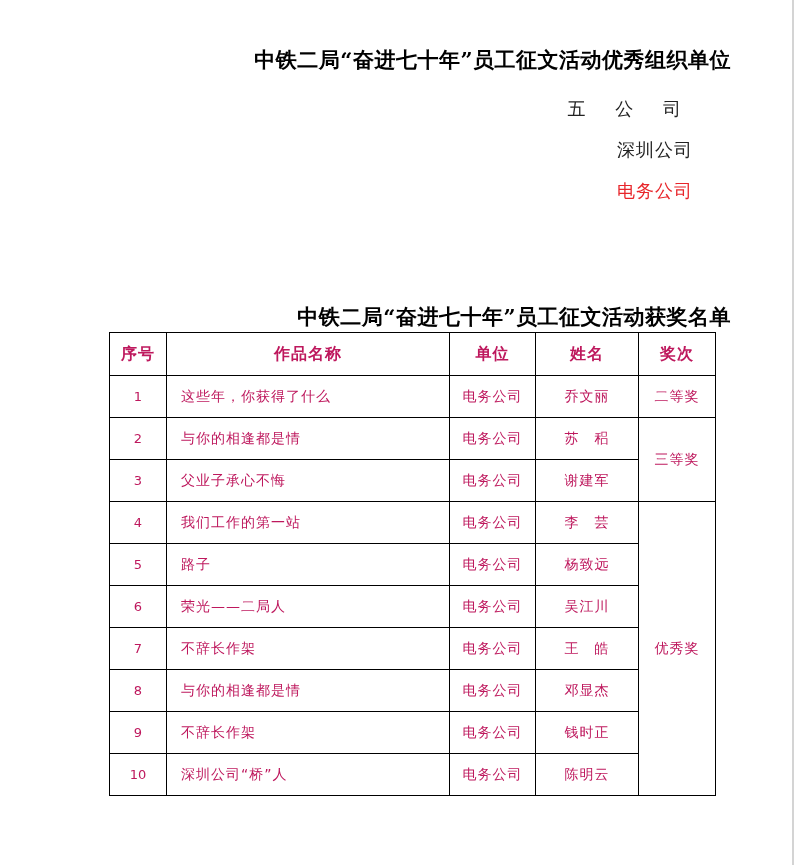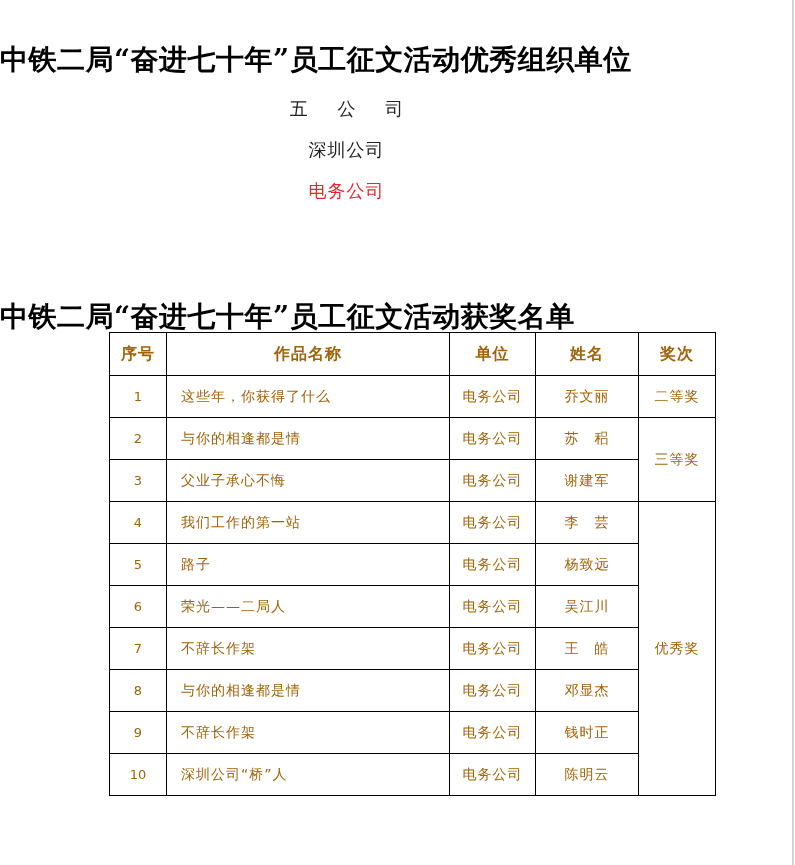--- a/index.html
+++ b/index.html
@@ -20,34 +20,34 @@
     top: 0;
     left: 792px;
     width: 2px;
     height: 865px;
     background: #d4d4d4;
   }
   .title {
     position: absolute;
     left: 0;
     width: 731px;
-    text-align: left;
+    text-align: right;
     font-weight: bold;
-    font-size: 28px;
+    font-size: 21px;
     letter-spacing: 0.5px;
     line-height: 30px;
   }
   .title-1 { top: 45px; }
   .title-2 { top: 302px; }
   .org-list {
     position: absolute;
     top: 88px;
     left: 0;
     width: 693px;
-    text-align: center;
+    text-align: right;
   }
   .org-item {
     font-family: "DejaVu Sans", "Liberation Sans", sans-serif;
     font-size: 18px;
     line-height: 41px;
     height: 41px;
     color: #222;
     letter-spacing: 1px;
   }
   .org-item.spaced { letter-spacing: 12px; margin-left: 12px; }
@@ -62,21 +62,21 @@
     table-layout: fixed;
   }
   table.award-table th,
   table.award-table td {
     border: 1.5px solid #000;
     padding: 0;
     text-align: center;
     vertical-align: middle;
     font-family: "DejaVu Sans", "Liberation Sans", sans-serif;
     font-size: 14px;
-    color: #a16207;
+    color: #be185d;
   }
   table.award-table th {
     height: 42px;
     font-family: "DejaVu Serif", "Liberation Serif", serif;
     font-weight: bold;
     font-size: 16px;
     letter-spacing: 1px;
   }
   table.award-table td {
     height: 41px;

